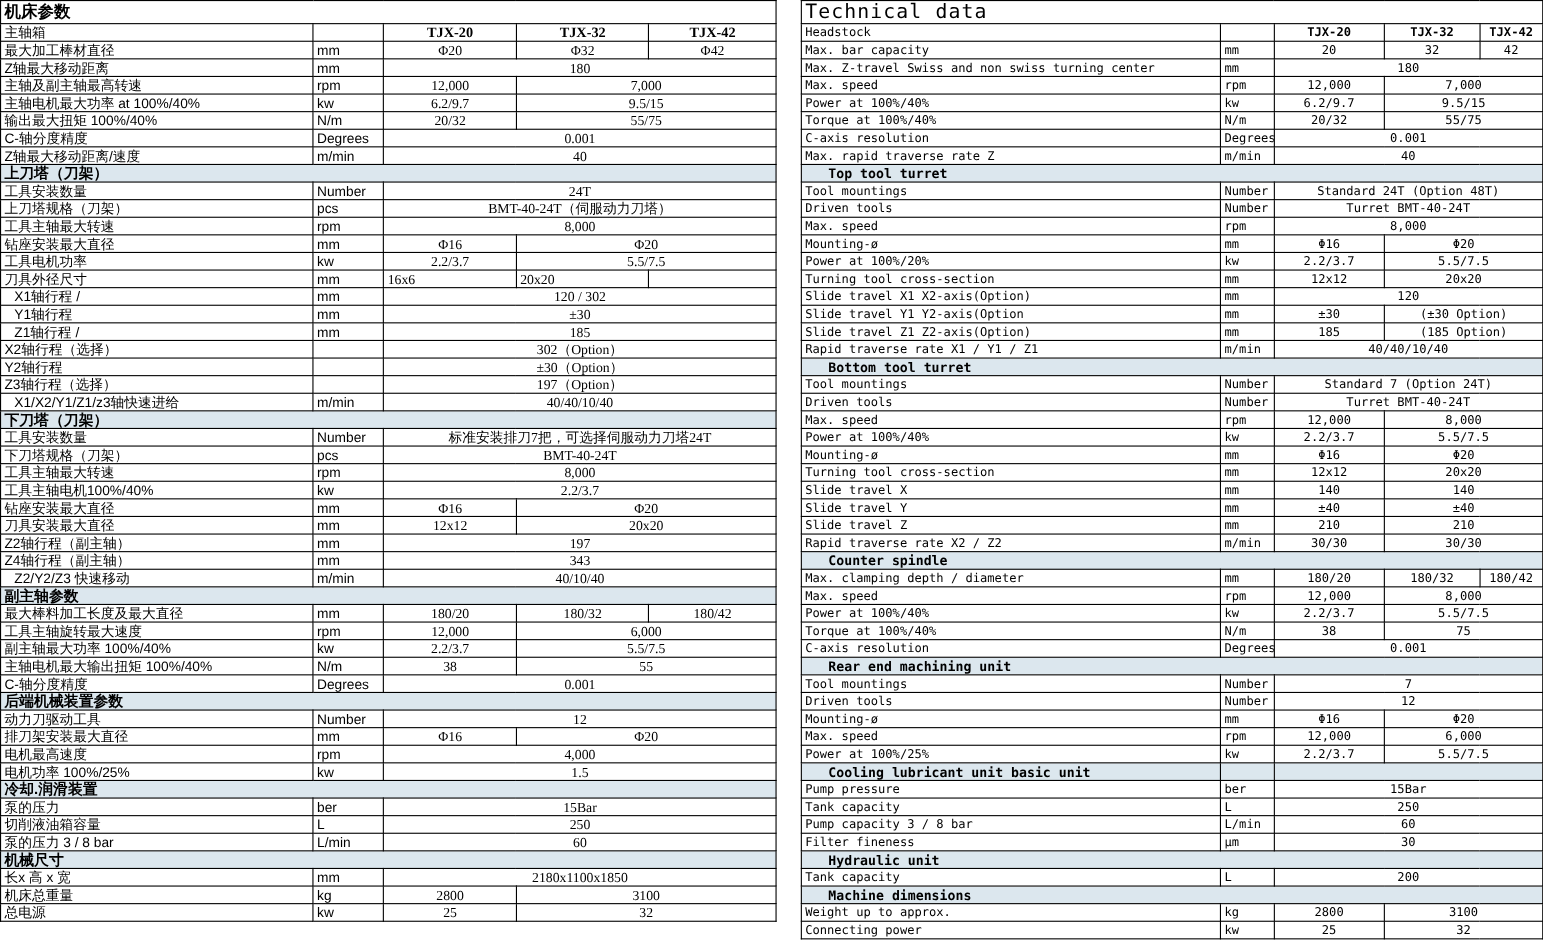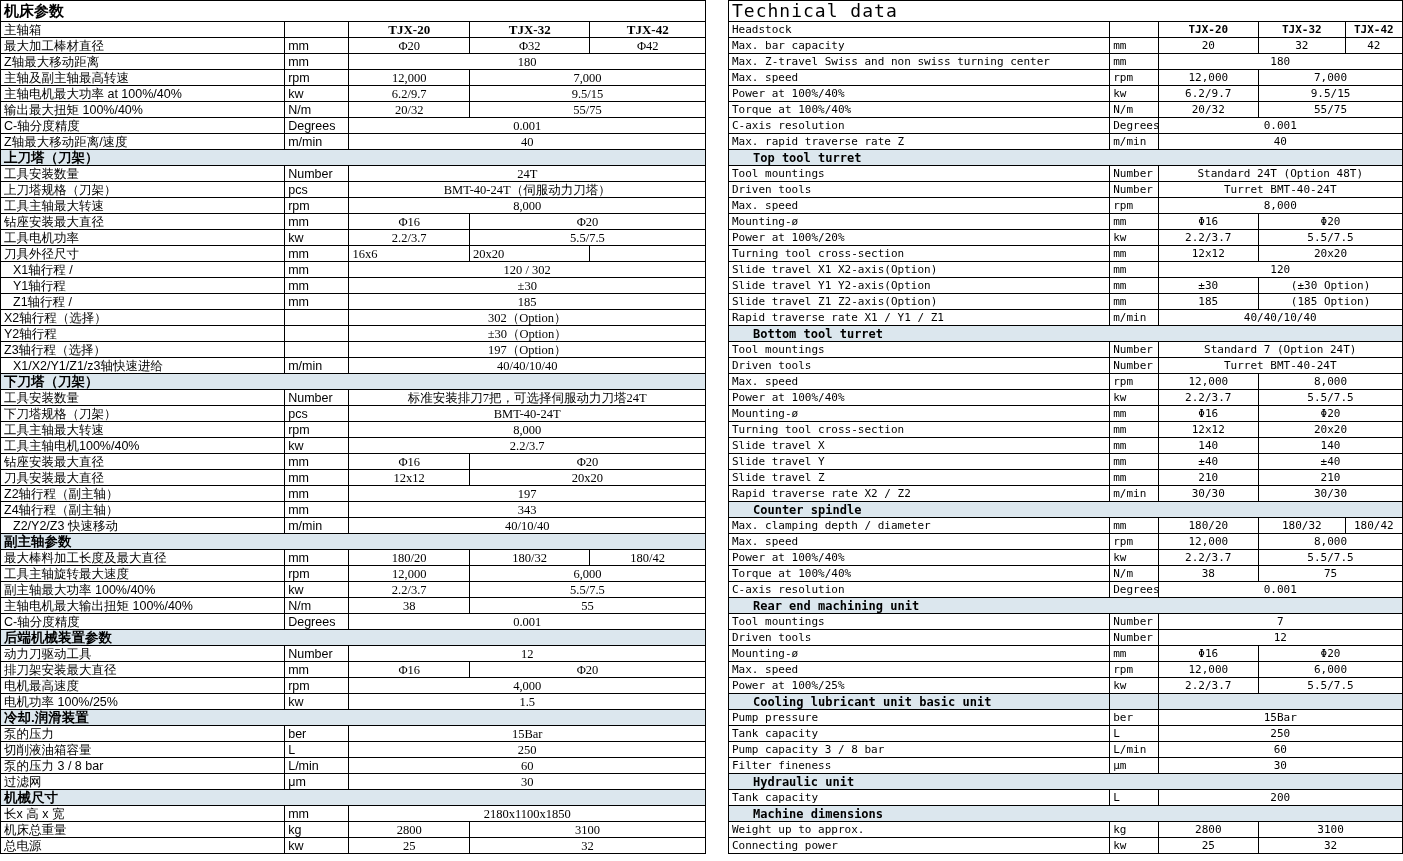--- a/index.html
+++ b/index.html
@@ -335,25 +335,20 @@
           <tr>
             <td class="lbl">切削液油箱容量</td>
             <td class="unit">L</td>
             <td class="val" colspan="3">250</td>
           </tr>
           <tr>
             <td class="lbl">泵的压力 3 / 8 bar</td>
             <td class="unit">L/min</td>
             <td class="val" colspan="3">60</td>
           </tr>
-          <tr>
-            <td class="lbl">过滤网</td>
-            <td class="unit">μm</td>
-            <td class="val" colspan="3">30</td>
-          </tr>
           <tr class="section-row">
             <td colspan="5" class="lbl">机械尺寸</td>
           </tr>
           <tr>
             <td class="lbl">长x 高 x 宽</td>
             <td class="unit">mm</td>
             <td class="val" colspan="3">2180x1100x1850</td>
           </tr>
           <tr>
             <td class="lbl">机床总重量</td>

